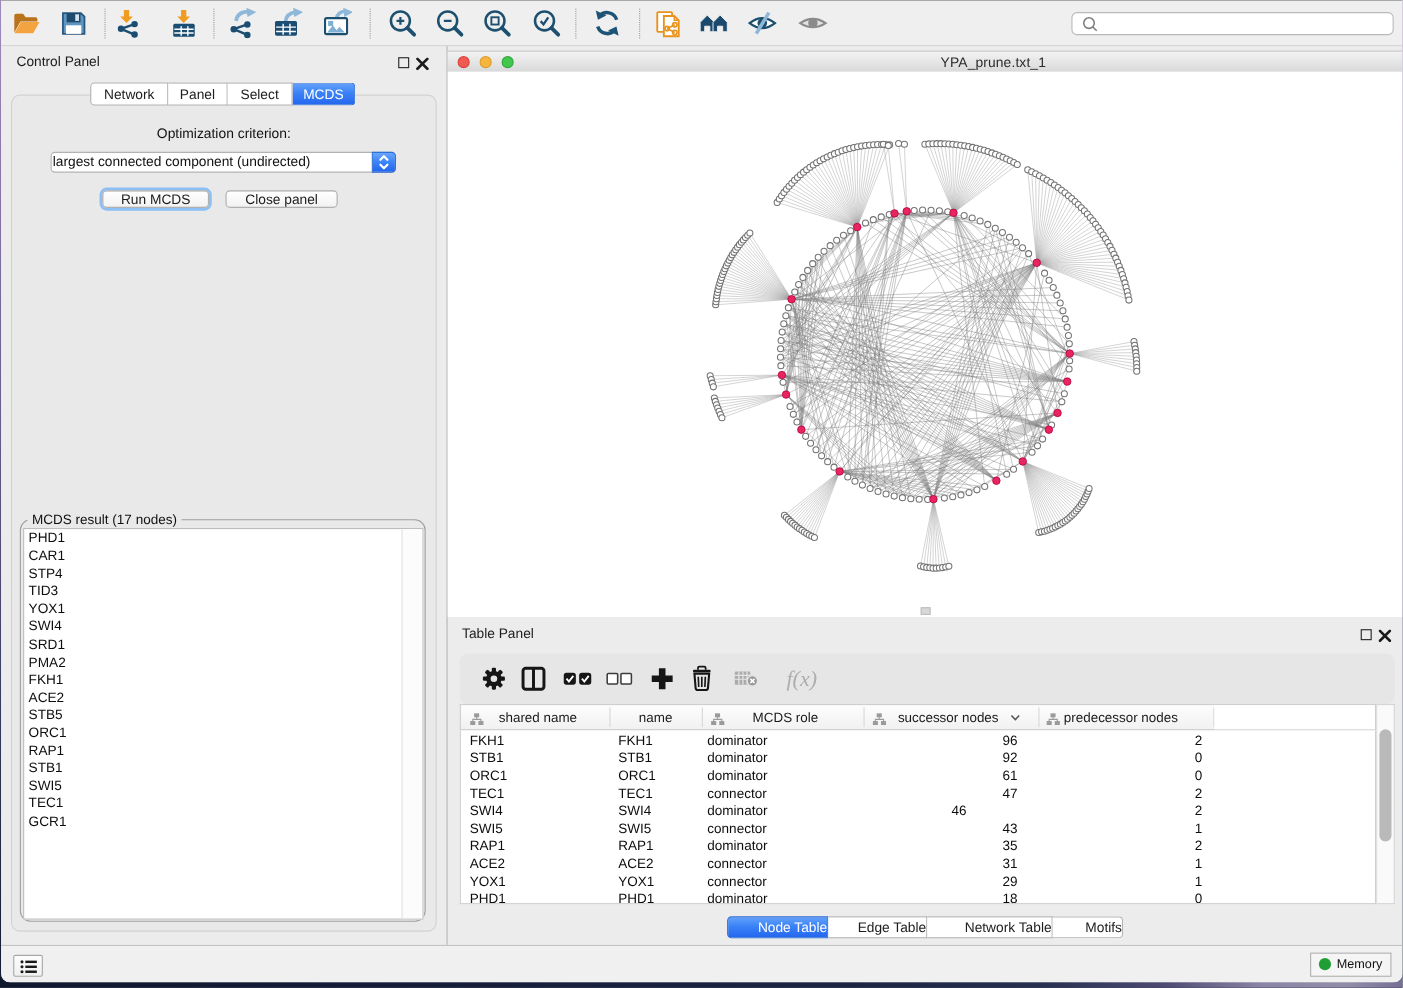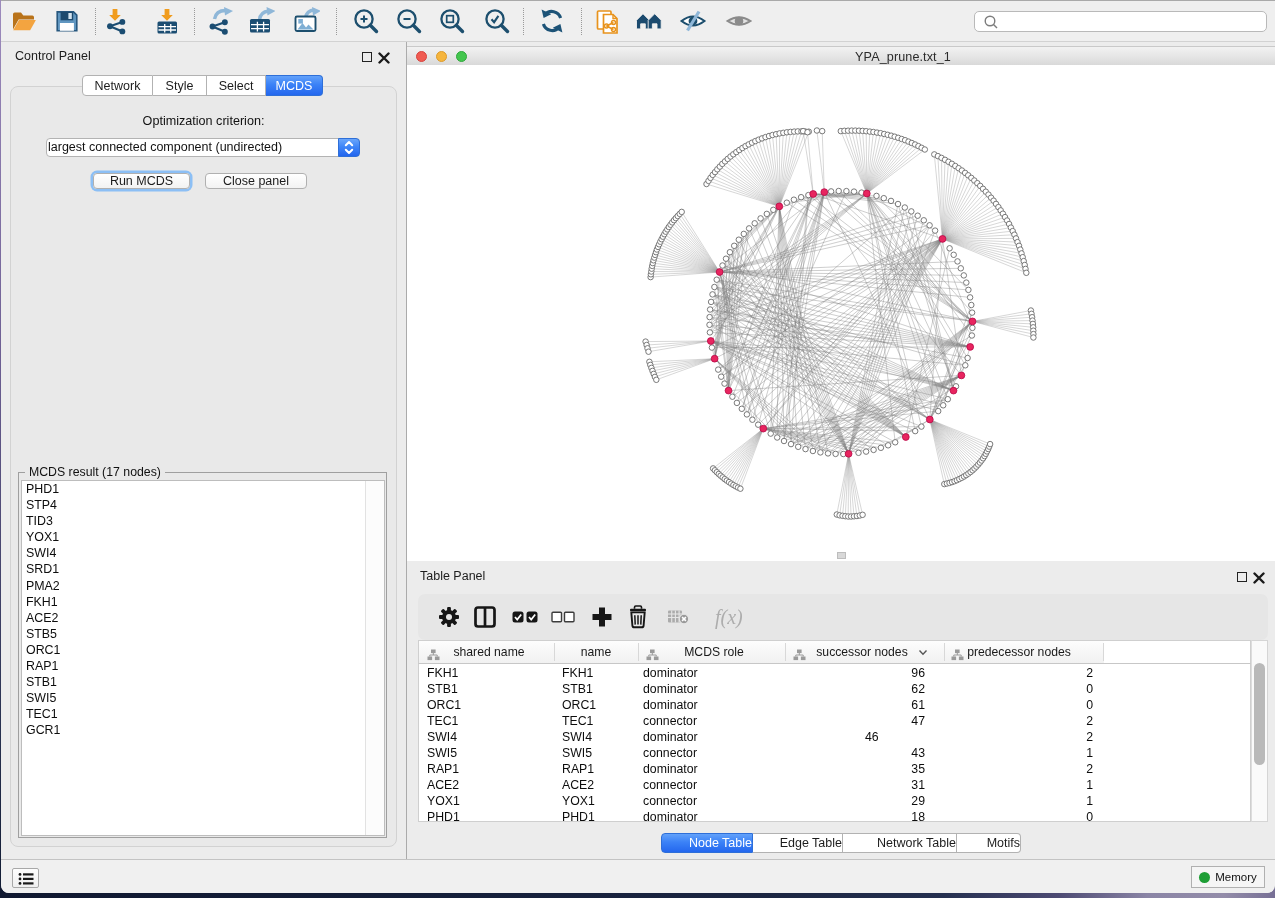--- a/index.html
+++ b/index.html
@@ -14,21 +14,21 @@
 .ptitle{font-size:12.5px;color:#1c1c1c}
 #innerpanel{position:absolute;left:9px;top:44px;width:387px;height:761px;background:#e9e9e9;border:1px solid #d2d2d2;border-radius:8px}
 .tabrow{position:absolute;display:flex}
 .tab{border:1px solid #b2b2b2;border-left:none;background:#fff;font-size:12.5px;color:#1c1c1c;text-align:center;line-height:20px;height:21px}
 .tab.first{border-left:1px solid #b2b2b2;border-radius:4px 0 0 4px}
 .tab.last{border-radius:0 4px 4px 0}
 .tab.sel{background:linear-gradient(180deg,#62a1fa 0%,#3b82f7 45%,#2467ee 100%);color:#fff;border-color:#2e6fd8}
 #dd{position:absolute;left:45px;top:96px;width:314px;height:19px;background:#fff;border:1px solid #b3b3b3;border-radius:4px;font-size:12.5px;color:#111;line-height:17px;padding-left:1px}
 #ddbtn{position:absolute;right:-1px;top:-1px;width:22px;height:19px;border-radius:0 4px 4px 0;background:linear-gradient(180deg,#6aa6fb 0%,#3f86f8 45%,#2365ee 100%);border:1px solid #2e6fd8}
 .btn{position:absolute;height:16px;background:linear-gradient(180deg,#ffffff,#f2f2f2);border:1px solid #b0b0b0;border-radius:4px;font-size:12.5px;color:#1c1c1c;text-align:center;line-height:14px}
-#fieldset{position:absolute;left:17px;top:430px;width:369px;height:366px;border:1px solid #9f9f9f;border-radius:0}
+#fieldset{position:absolute;left:17px;top:430px;width:369px;height:366px;border:1px solid #9f9f9f;border-radius:10px}
 #fstitle{position:absolute;left:6px;top:-8px;background:#e9e9e9;padding:0 4px;font-size:12.3px;color:#111}
 #mlist{position:absolute;left:2px;top:7px;width:364px;height:356px;background:#fff;border:1px solid #bdbdbd;overflow:hidden}
 #mlist .sb{position:absolute;right:0;top:0;width:19px;height:100%;border-left:1px solid #e2e2e2;background:#fcfcfc}
 .mitem{font-size:12.4px;color:#0d0d0d;height:16.1px;line-height:16.1px;padding-left:4px}
 #statusbar{position:absolute;left:0;top:858px;width:100%;height:34px;background:#f0f0f0;border-top:1px solid #c3c3c3}
 #listbtn{position:absolute;left:11px;top:8px;width:27px;height:20px;background:linear-gradient(180deg,#fdfdfd,#f0f0f0);border:1px solid #a8a8a8;border-radius:2px}
 #membtn{position:absolute;right:10px;top:6px;width:74px;height:22px;background:#f5f5f5;border:1px solid #b0b0b0;font-size:11.5px;color:#111;line-height:20px;text-align:center}
 #netarea{position:absolute;left:406px;top:41px;width:868px;height:519px;background:#ececec}
 #nettitle{position:absolute;left:0;top:4px;width:100%;height:20px;background:linear-gradient(180deg,#f2f2f2 0%,#e6e6e6 50%,#d9d9d9 100%);border-top:1px solid #c9c9c9;border-bottom:1px solid #b9b9b9}
 .tl{position:absolute;top:4px;width:11px;height:11px;border-radius:50%}
@@ -184,36 +184,37 @@
     </div>
 <div id="cpanel">
 <div class="ptitle abs" style="left:14px;top:7px">Control Panel</div>
 <div class="abs" style="left:361px;top:10px;width:10px;height:10px;border:1.5px solid #222"></div>
 <svg class="abs" style="left:377px;top:10px" width="12" height="12" viewBox="0 0 12 12">
         <path d="M1.5 1.5 L10.5 10.5 M10.5 1.5 L1.5 10.5" stroke="#1a1a1a" stroke-width="2.4" stroke-linecap="round"></path>
       </svg>
 <div id="innerpanel"></div>
 <div class="tabrow" style="left:81px;top:33px">
         <div class="tab first" style="width:71px">Network</div>
-        <div class="tab" style="width:54px">Style</div>
+        <div class="tab" style="width:54px">Panel</div>
         <div class="tab" style="width:59px">Select</div>
         <div class="tab last sel" style="width:57px">MCDS</div>
       </div>
 <div class="abs" style="left:9px;top:72px;width:387px;text-align:center;font-size:12.6px;color:#111">Optimization criterion:</div>
 <div id="dd">largest connected component (undirected)<div id="ddbtn">
           <svg width="22" height="19" viewBox="0 0 22 19" style="position:absolute;left:-1px;top:-1px">
             <path d="M7.8 7.2 L11 4 L14.2 7.2 M7.8 11.8 L11 15 L14.2 11.8" fill="none" stroke="#fff" stroke-width="2" stroke-linecap="round" stroke-linejoin="round"></path>
           </svg>
         </div></div>
 <div class="btn" style="left:92px;top:131px;width:97px;box-shadow:0 0 0 2.5px rgba(116,180,247,.8)">Run MCDS</div>
 <div class="btn" style="left:204px;top:131px;width:102px">Close panel</div>
 <div id="fieldset">
         <div id="fstitle">MCDS result (17 nodes)</div>
 <div id="mlist">
           <div class="mitem">PHD1</div>
+          <div class="mitem">CAR1</div>
           <div class="mitem">STP4</div>
           <div class="mitem">TID3</div>
           <div class="mitem">YOX1</div>
           <div class="mitem">SWI4</div>
           <div class="mitem">SRD1</div>
           <div class="mitem">PMA2</div>
           <div class="mitem">FKH1</div>
           <div class="mitem">ACE2</div>
           <div class="mitem">STB5</div>
           <div class="mitem">ORC1</div>
@@ -1124,21 +1125,21 @@
           <span class="tc" style="left:8px">FKH1</span>
           <span class="tc" style="left:143px">FKH1</span>
           <span class="tc" style="left:224px">dominator</span>
           <span class="tc" style="left:446px;width:60px;text-align:right">96</span>
           <span class="tc" style="left:614px;width:60px;text-align:right">2</span>
         </div>
         <div class="trow" style="top:16.6px">
           <span class="tc" style="left:8px">STB1</span>
           <span class="tc" style="left:143px">STB1</span>
           <span class="tc" style="left:224px">dominator</span>
-          <span class="tc" style="left:446px;width:60px;text-align:right">62</span>
+          <span class="tc" style="left:446px;width:60px;text-align:right">92</span>
           <span class="tc" style="left:614px;width:60px;text-align:right">0</span>
         </div>
         <div class="trow" style="top:32.7px">
           <span class="tc" style="left:8px">ORC1</span>
           <span class="tc" style="left:143px">ORC1</span>
           <span class="tc" style="left:224px">dominator</span>
           <span class="tc" style="left:446px;width:60px;text-align:right">61</span>
           <span class="tc" style="left:614px;width:60px;text-align:right">0</span>
         </div>
         <div class="trow" style="top:48.8px">

